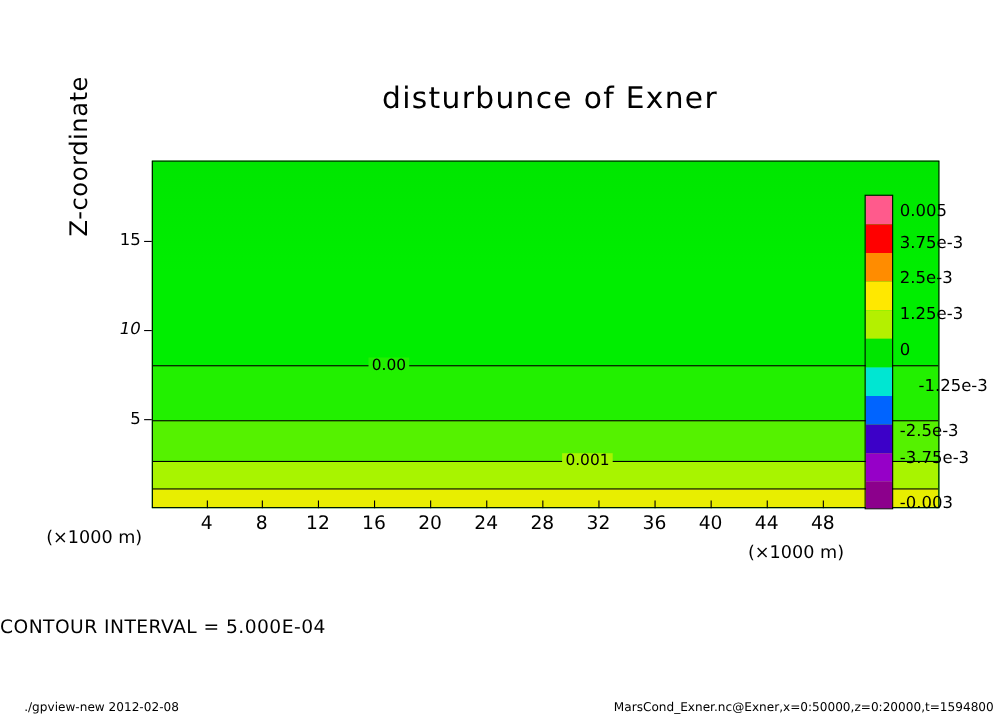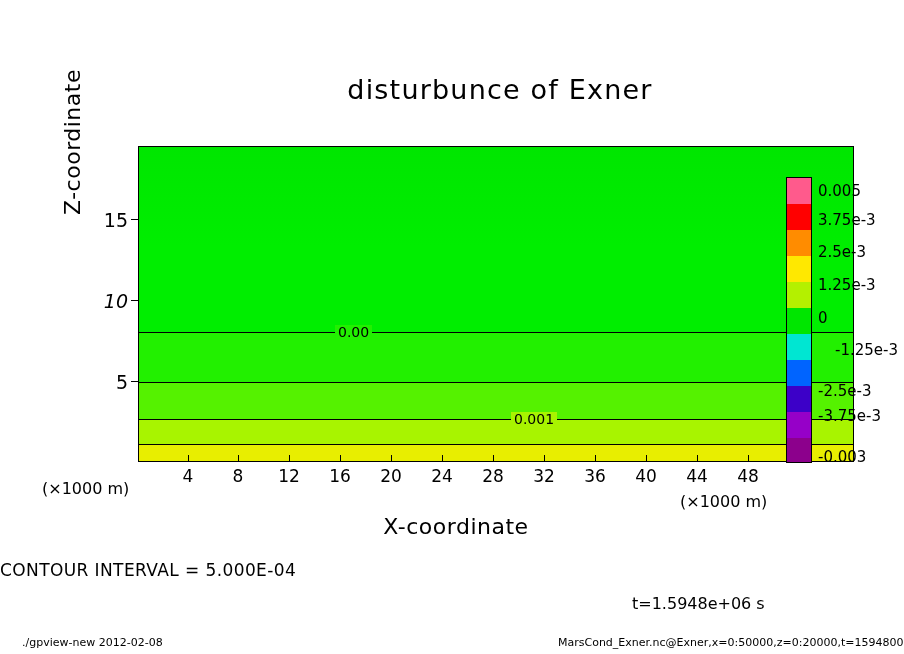--- a/index.html
+++ b/index.html
@@ -83,21 +83,21 @@
   .xlabel-num {
     position: absolute;
     font-size: 17px;
     text-align: center;
     width: 40px;
     margin-left: -20px;
     top: 466px;
   }
   .ylabel-num {
     position: absolute;
-    font-size: 19px;
+    font-size: 15px;
     text-align: right;
     width: 40px;
     left: 88px;
   }
 
   
   #x-axis-title {
     left: 138px;
     top: 514px;
     width: 636px;
@@ -230,21 +230,20 @@
   <div class="xlabel-num" style="left:748px;">48</div>
 
   <div class="abs tick-y" style="left:131px; top:381px;"></div>
   <div class="abs tick-y" style="left:131px; top:300px;"></div>
   <div class="abs tick-y" style="left:131px; top:219px;"></div>
 
   <div class="ylabel-num" style="top:371px;">5</div>
   <div class="ylabel-num" style="top:290px;font-style:italic;">10</div>
   <div class="ylabel-num" style="top:209px;">15</div>
 
-  <div class="abs" id="x-axis-title">X-coordinate</div>
   <div class="abs" id="y-axis-title">Z-coordinate</div>
   <div class="abs" id="x-units-left">(×1000 m)</div>
   <div class="abs" id="x-units-right">(×1000 m)</div>
 
   <div class="abs" id="colorbar">
     <div class="cb-cell" style="background:#ff5a8c;"></div>
     <div class="cb-cell" style="background:#ff0000;"></div>
     <div class="cb-cell" style="background:#ff8c00;"></div>
     <div class="cb-cell" style="background:#ffe800;"></div>
     <div class="cb-cell" style="background:#b4f000;"></div>
@@ -260,17 +259,16 @@
   <div class="cb-tick-label" style="top:213px;">3.75e-3</div>
   <div class="cb-tick-label" style="top:245px;">2.5e-3</div>
   <div class="cb-tick-label" style="top:278px;">1.25e-3</div>
   <div class="cb-tick-label" style="top:311px;">0</div>
   <div class="cb-tick-label" style="top:343px;margin-left:17px;">-1.25e-3</div>
   <div class="cb-tick-label" style="top:384px;text-align:right;">-2.5e-3</div>
   <div class="cb-tick-label" style="top:409px;">-3.75e-3</div>
   <div class="cb-tick-label" style="top:450px;">-0.003</div>
 
   <div class="abs" id="contour-interval">CONTOUR INTERVAL = 5.000E-04</div>
-  <div class="abs" id="time-label">t=1.5948e+06 s</div>
   <div class="abs" id="footer-left">./gpview-new   2012-02-08</div>
   <div class="abs" id="footer-right">MarsCond_Exner.nc@Exner,x=0:50000,z=0:20000,t=1594800</div>
 
 </div>
 
 </body></html>

